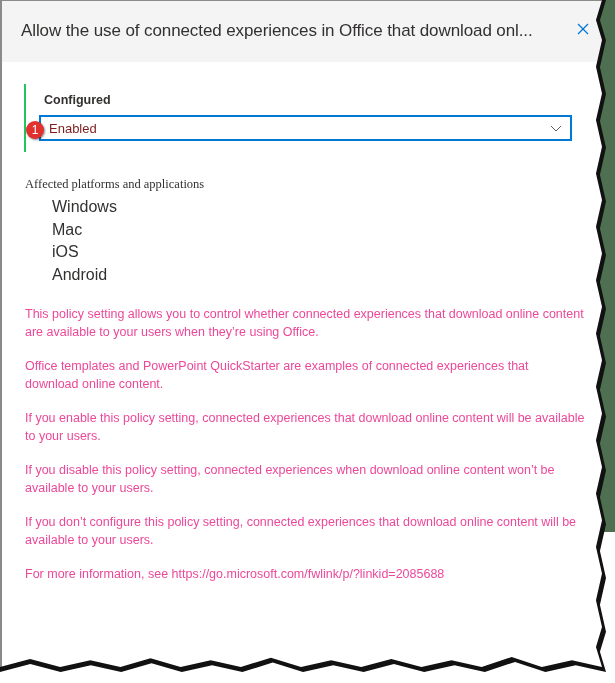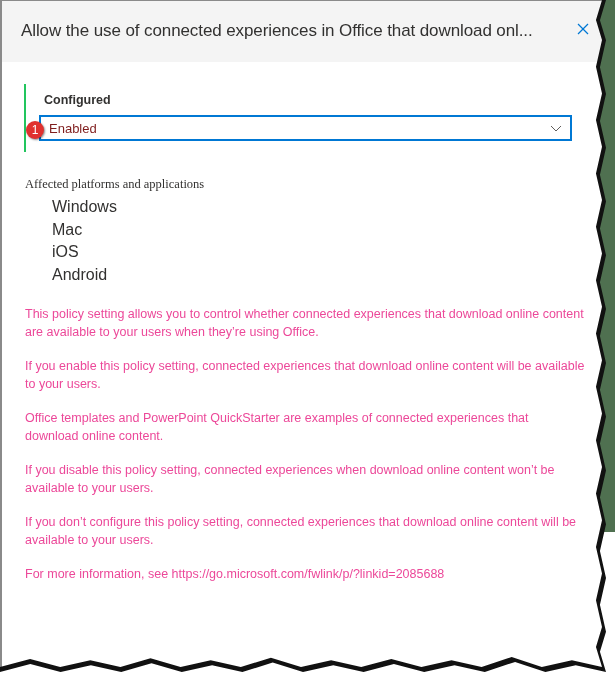--- a/index.html
+++ b/index.html
@@ -188,22 +188,22 @@
       <div class="platforms-heading">Affected platforms and applications</div>
       <ul class="platform-list">
         <li>Windows</li>
         <li>Mac</li>
         <li>iOS</li>
         <li>Android</li>
       </ul>
 
       <div class="desc">
         <p>This policy setting allows you to control whether connected experiences that download online content are available to your users when they’re using Office.</p>
+        <p>Office templates and PowerPoint QuickStarter are examples of connected experiences that download online content.</p>
         <p>If you enable this policy setting, connected experiences that download online content will be available to your users.</p>
-        <p>Office templates and PowerPoint QuickStarter are examples of connected experiences that download online content.</p>
         <p>If you disable this policy setting, connected experiences when download online content won’t be available to your users.</p>
         <p>If you don’t configure this policy setting, connected experiences that download online content will be available to your users.</p>
         <p>For more information, see https://go.microsoft.com/fwlink/p/?linkid=2085688</p>
       </div>
 
     </div>
   </div>
 </div>
 
 </body></html>

